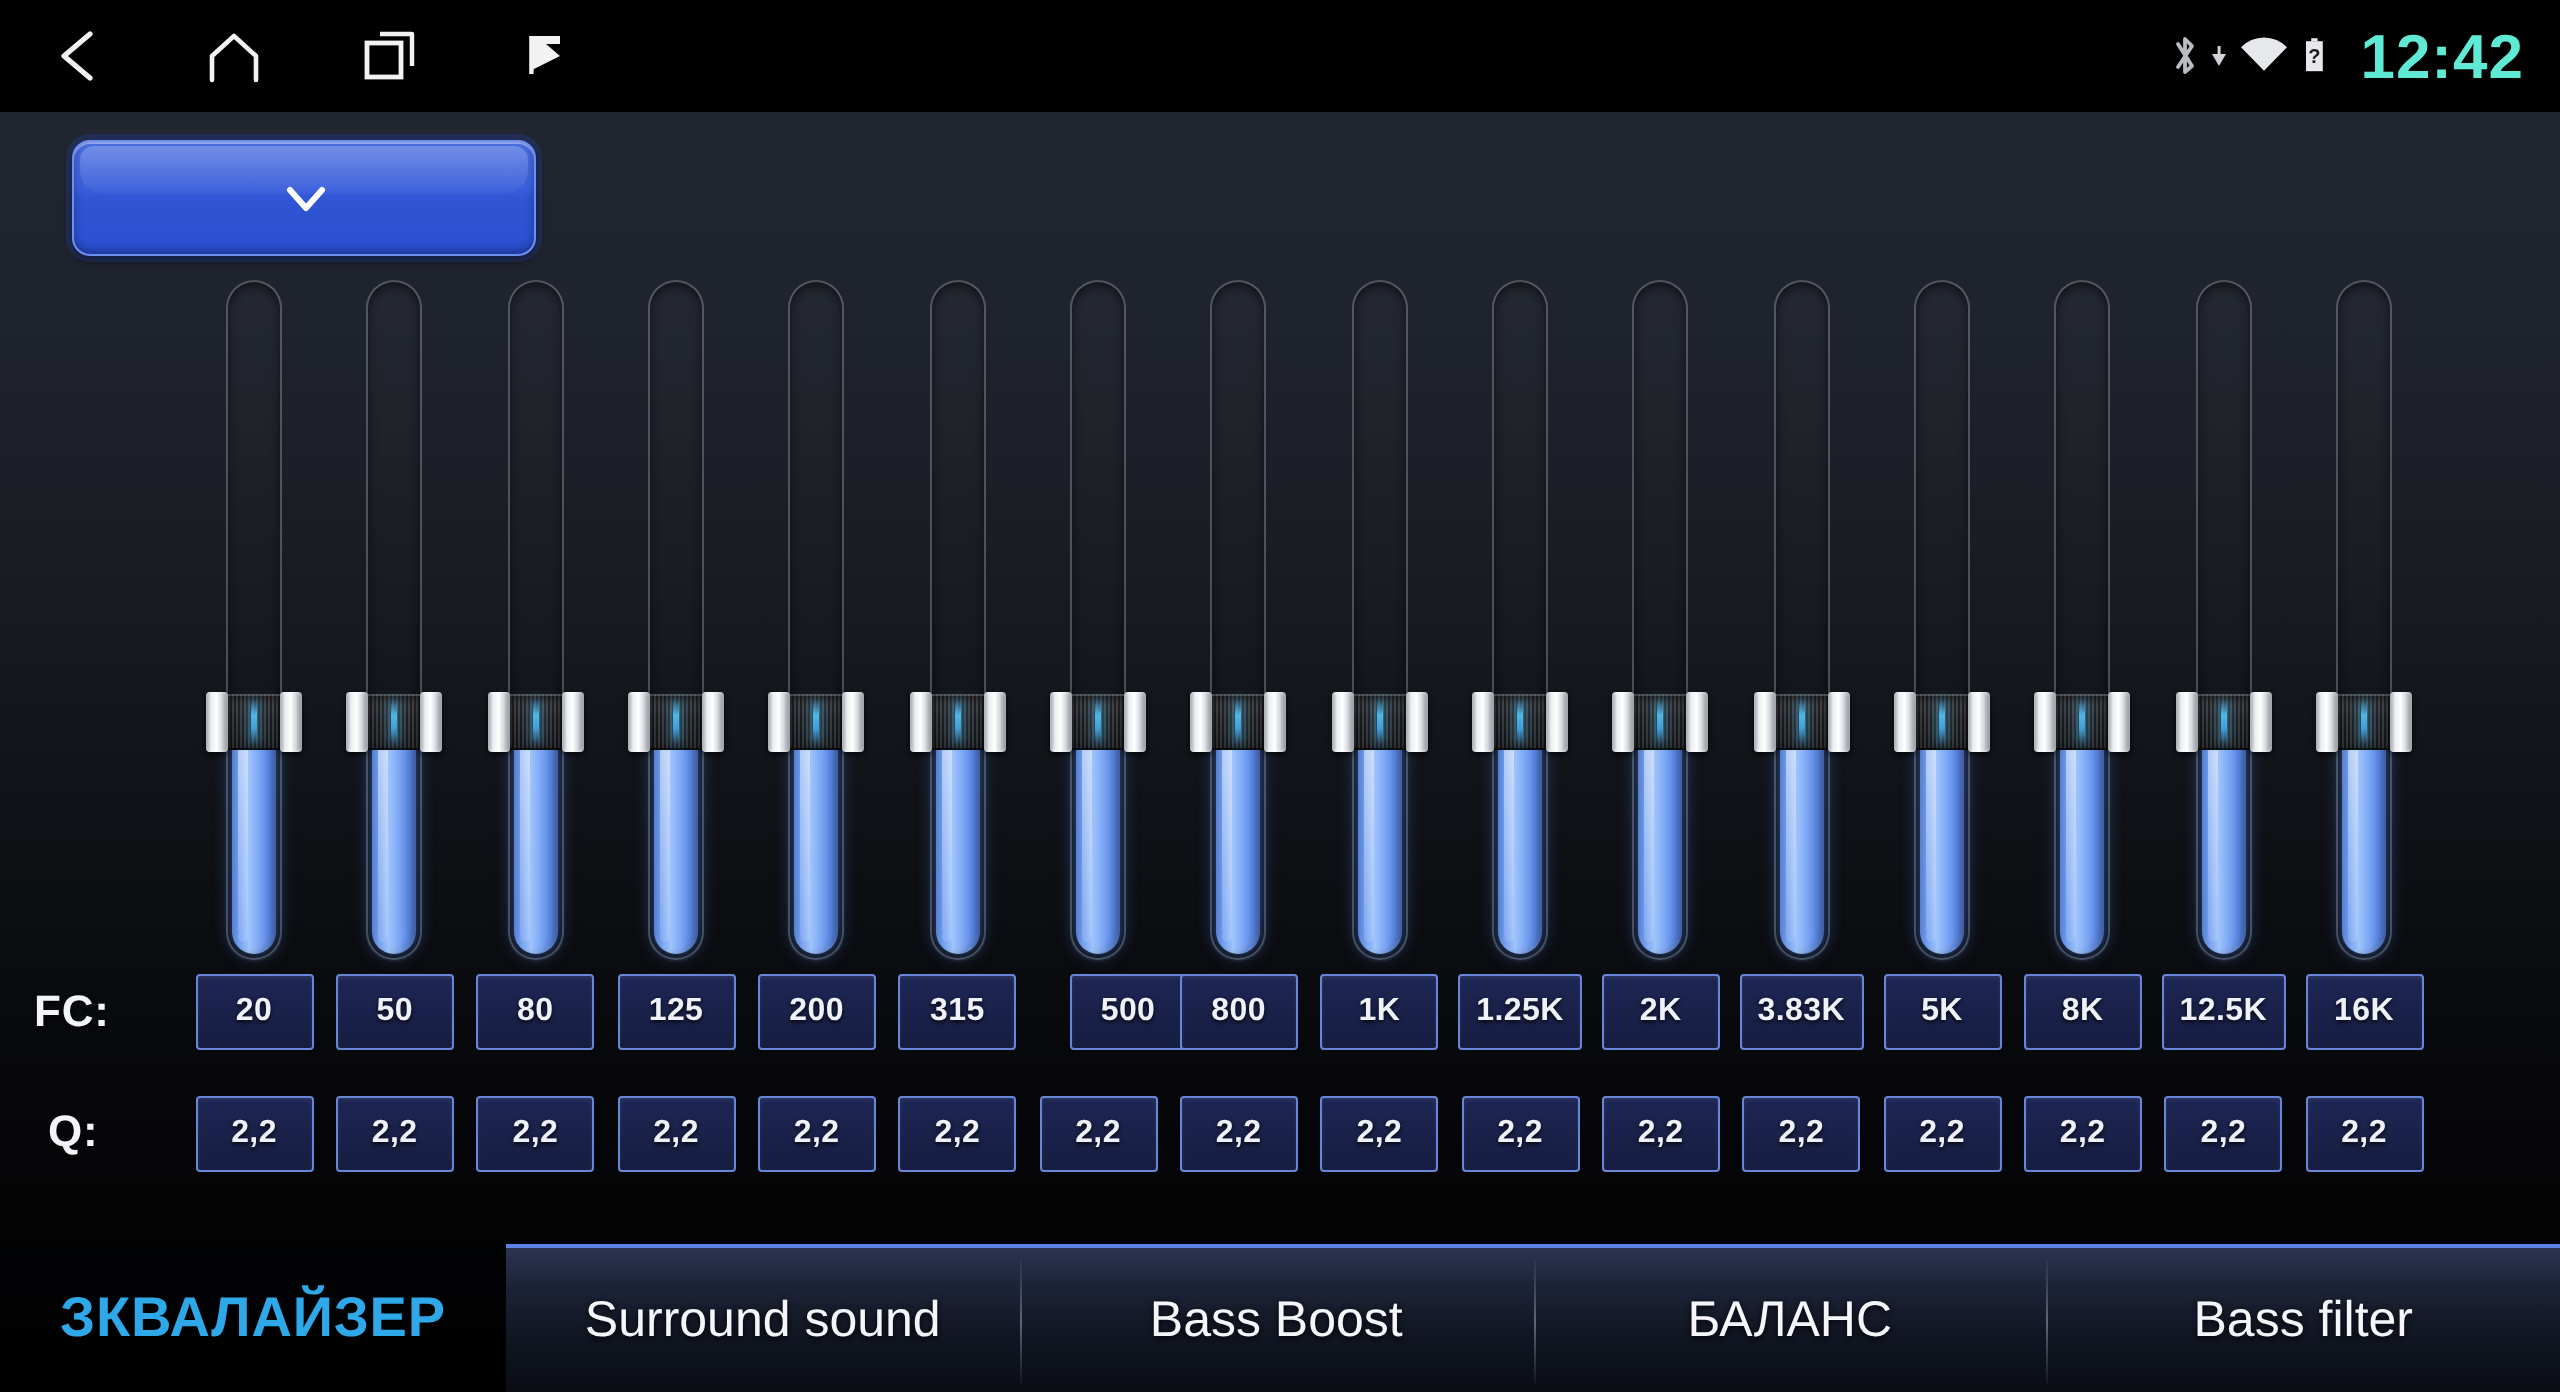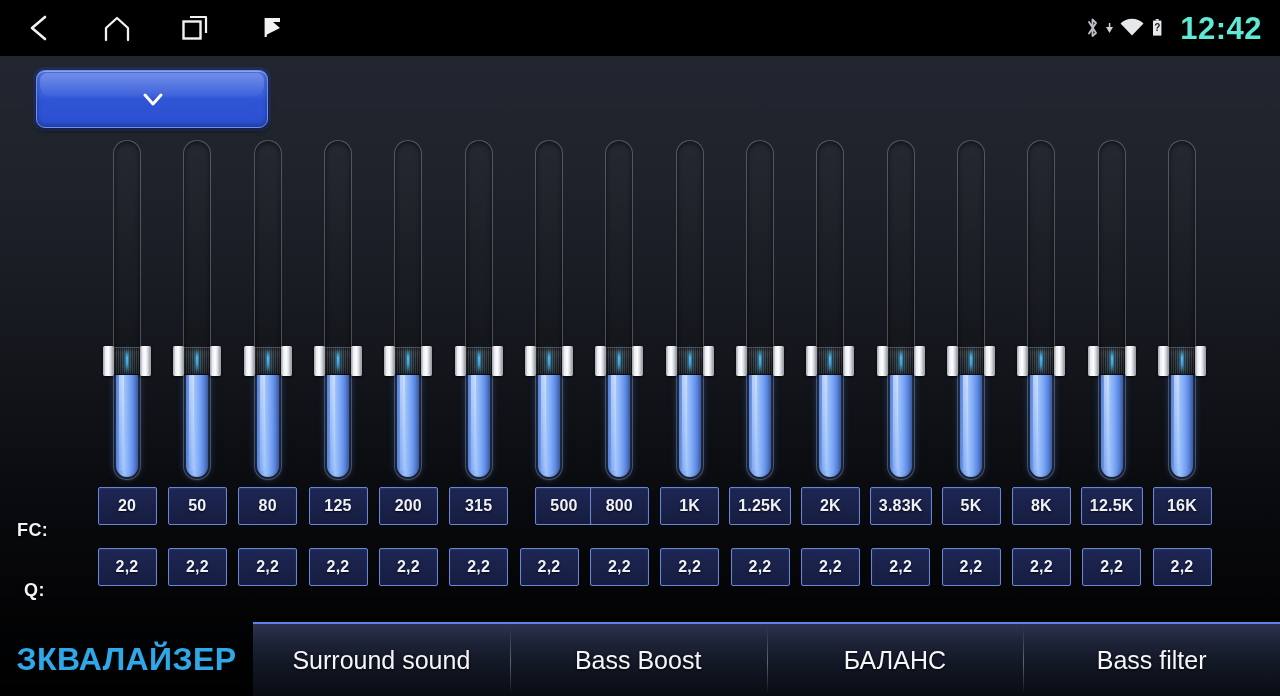--- a/index.html
+++ b/index.html
@@ -114,22 +114,22 @@
   .th-cap {
     position:absolute; top:0; width:11px; height:30px; border-radius:2px;
     background:linear-gradient(to right,#8e939b 0%,#e9ecf0 22%,#ffffff 48%,#d3d7dd 72%,#7e838b 100%);
     box-shadow:0 1px 3px rgba(0,0,0,0.8), inset 0 0 2px rgba(255,255,255,0.6);
   }
   .th-cap.l { left:0; }
   .th-cap.r { right:0; }
 
   
   .rowlabel {
-    position:absolute; color:#f2f4f7; font-size:18px; font-weight:700;
-    letter-spacing:0.4px; text-shadow:0 1px 2px rgba(0,0,0,0.8);margin-top:27px;
+    position:absolute; color:#f2f4f7; font-size:22px; font-weight:700;
+    letter-spacing:0.4px; text-shadow:0 1px 2px rgba(0,0,0,0.8);
   }
   #fc-label { left:17px; top:437px; }
   #q-label  { left:24px; top:497px; }
   .valrow { position:absolute; left:0; width:1280px; height:40px; }
   #fc-row { top:431px; }
   #q-row  { top:492px; }
   .valbox {
     position:absolute; width:59px; height:38px;
     background:linear-gradient(to bottom,#1d2654 0%,#1a2149 55%,#161d41 100%);
     border:1px solid #6786d8;
@@ -147,21 +147,21 @@
     position:absolute; left:0; top:622px; width:1280px; height:74px;
     background:#000; z-index:30;
   }
   #tab-active {
     position:absolute; left:0; top:0; width:253px; height:74px;
     background:linear-gradient(to bottom,#020305,#000);
     display:flex; align-items:center; justify-content:center;
     cursor:pointer;
   }
   #tab-active span {
-    color:#2ea8e8; font-size:32px; font-weight:700; letter-spacing:0.4px;
+    color:#2ea8e8; font-size:28px; font-weight:700; letter-spacing:0.4px;
   }
   #tabs-inactive {
     position:absolute; left:253px; top:0; width:1027px; height:74px;
     background:linear-gradient(to bottom,#2c3350 0%,#1d2337 26%,#121724 58%,#090c13 100%);
     border-top:2px solid #5d82e8;
     display:flex;
   }
   .tab {
     position:relative; flex:1; height:72px;
     display:flex; align-items:center; justify-content:center;

